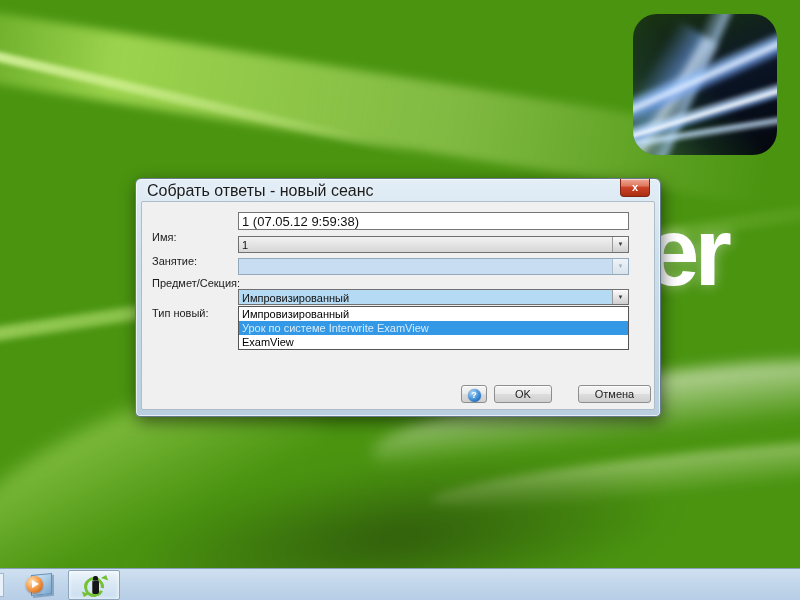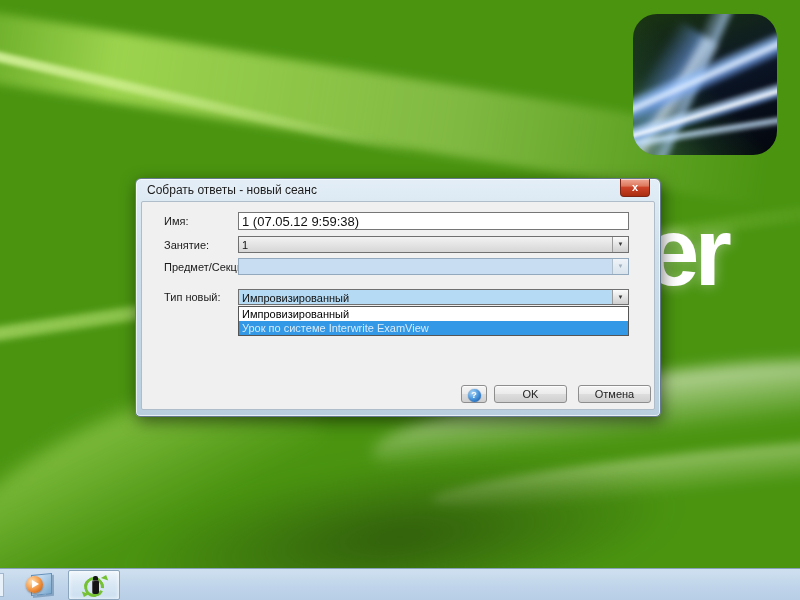--- a/index.html
+++ b/index.html
@@ -74,34 +74,34 @@
         background:linear-gradient(180deg, transparent, rgba(200,228,255,.8) 45%, transparent);
         filter:blur(1.5px); }
 
   
   .dialog {
     position:absolute; left:135px; top:178px; width:526px; height:239px; z-index:5;
     background:linear-gradient(180deg,#e3eef7 0%, #cfe0ec 30%, #b9cfdf 100%);
     border:1px solid #64798c; border-radius:6px 6px 5px 5px;
     box-shadow:2px 5px 16px rgba(0,0,0,.5), inset 0 0 0 1px rgba(255,255,255,.65);
   }
-  .titlebar { height:22px; line-height:23px; padding-left:11px; font-size:12px; color:#1c1c1c;
+  .titlebar { height:22px; line-height:23px; padding-left:11px; font-size:16px; color:#1c1c1c;
               text-shadow:0 0 8px rgba(255,255,255,.9); }
   .close-btn {
     position:absolute; top:0; right:10px; width:30px; height:18px;
     background:linear-gradient(180deg,#f0a896 0%, #dd7a5f 40%, #cc4328 50%, #aa2d10 100%);
     border:1px solid #7e2516; border-top:none; border-radius:0 0 4px 4px;
     color:#fff; font-size:11px; font-weight:bold; text-align:center; line-height:16px;
     box-shadow:inset 0 1px 0 rgba(255,255,255,.5); cursor:pointer;
   }
   .dlg-content {
     position:absolute; left:5px; right:5px; top:22px; bottom:6px;
     background:#f0f0f0; border:1px solid #aebdc9; border-radius:2px;
   }
-  .fld-label { position:absolute; left:22px; font-size:11px; color:#1a1a1a; }
+  .fld-label { position:absolute; left:10px; font-size:11px; color:#1a1a1a;margin-top:16px; }
   .lbl-name     { top:13px; }
   .lbl-session  { top:37px; }
   .lbl-subject  { top:59px; }
   .lbl-type     { top:89px; }
 
   .txt-input {
     position:absolute; left:96px; top:10px; width:391px; height:18px;
     border:1px solid #767676; background:#fff; font-family:"Liberation Sans",sans-serif;
     font-size:13px; color:#111; padding:0 3px;
   }
@@ -129,21 +129,21 @@
   .dd-item.highlight { background:#3398e5; color:#d7ecfc; }
 
   .dlg-btn {
     position:absolute; top:183px; height:18px;
     background:linear-gradient(180deg,#f5f5f5 0%,#ebebeb 48%,#dddddd 52%,#cfcfcf 100%);
     border:1px solid #8e8e8e; border-radius:3px; font-family:"Liberation Sans",sans-serif;
     font-size:11px; color:#222; text-align:center; line-height:16px; cursor:pointer;
     box-shadow:inset 0 1px 0 rgba(255,255,255,.8);
   }
   .btn-help { left:319px; width:26px; }
-  .btn-ok { left:352px; width:73px; }
+  .btn-ok { left:352px; width:58px; }
   .btn-cancel { left:436px; width:73px; }
   .help-orb {
     display:inline-block; width:13px; height:13px; border-radius:50%; margin-top:1px;
     background:radial-gradient(circle at 35% 30%, #aed7f5, #4f9ade 45%, #1a63b5 85%);
     color:#fff; font-size:9px; font-weight:bold; line-height:13px; text-align:center;
     box-shadow:0 0 1px #1a5090;
   }
 
   
   .taskbar {
@@ -234,20 +234,21 @@
 
     <div class="fld-label lbl-type">Тип новый:</div>
     <div class="combo combo-type">
       <span class="combo-text">Импровизированный</span>
       <div class="combo-arrow">▼</div>
     </div>
 
     <div class="dropdown-list">
       <div class="dd-item">Импровизированный</div>
       <div class="dd-item highlight">Урок по системе Interwrite ExamView</div>
+      <div class="dd-item">ExamView</div>
     </div>
 
     <div class="dlg-btn btn-help">
       <span class="help-orb">?</span>
     </div>
     <div class="dlg-btn btn-ok">OK</div>
     <div class="dlg-btn btn-cancel">Отмена</div>
   </div>
 </div>
 

